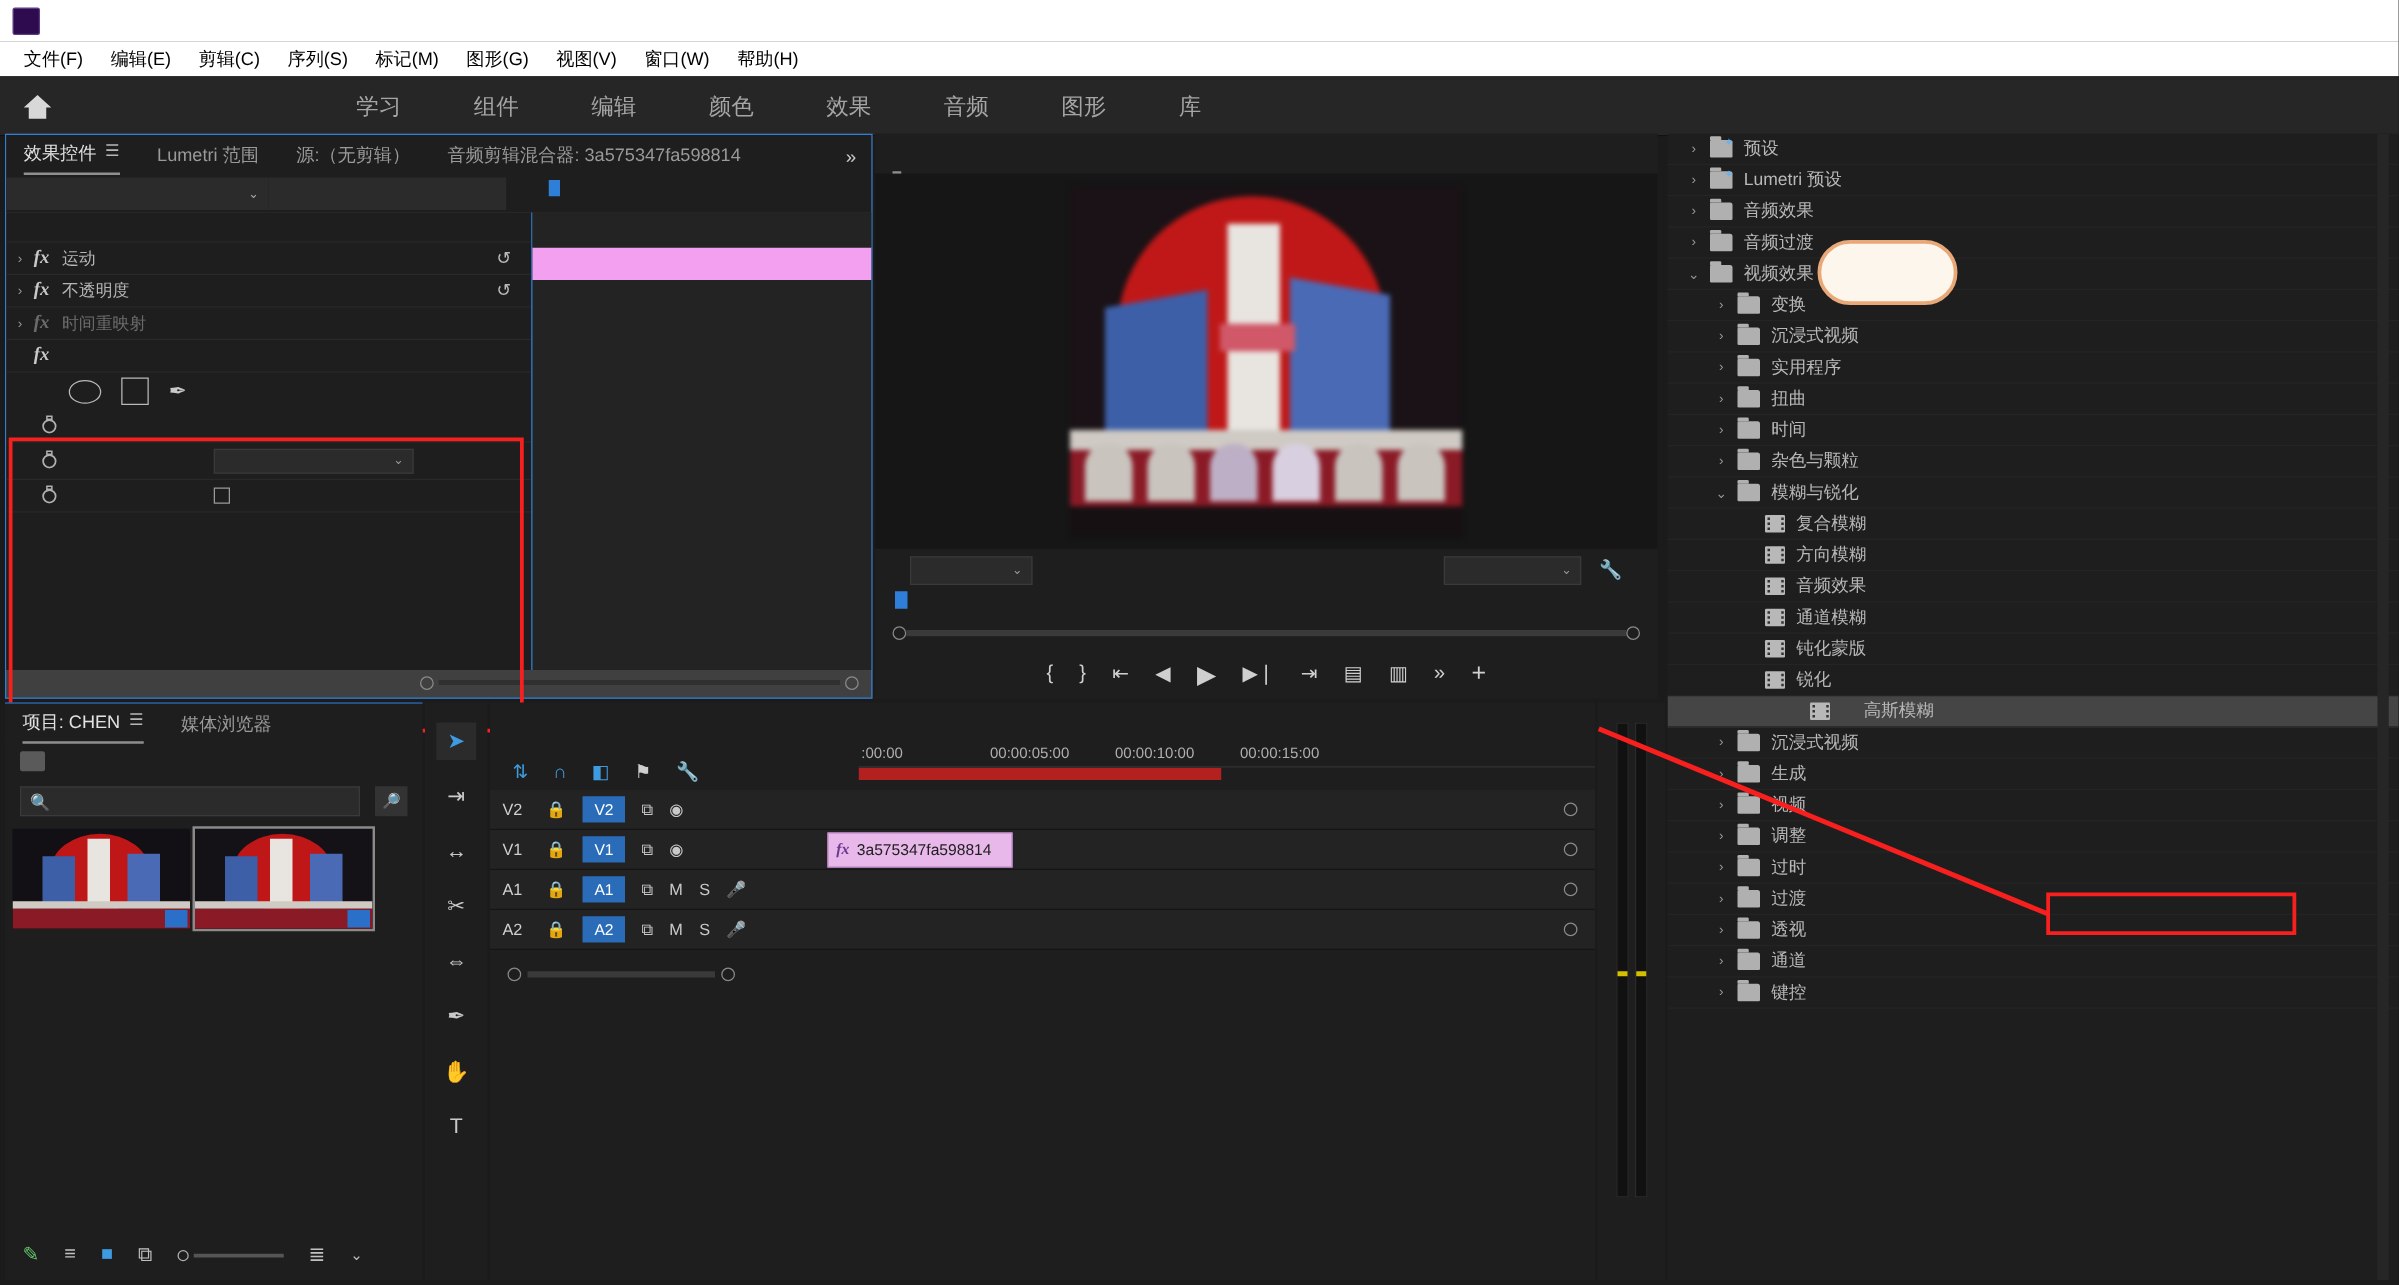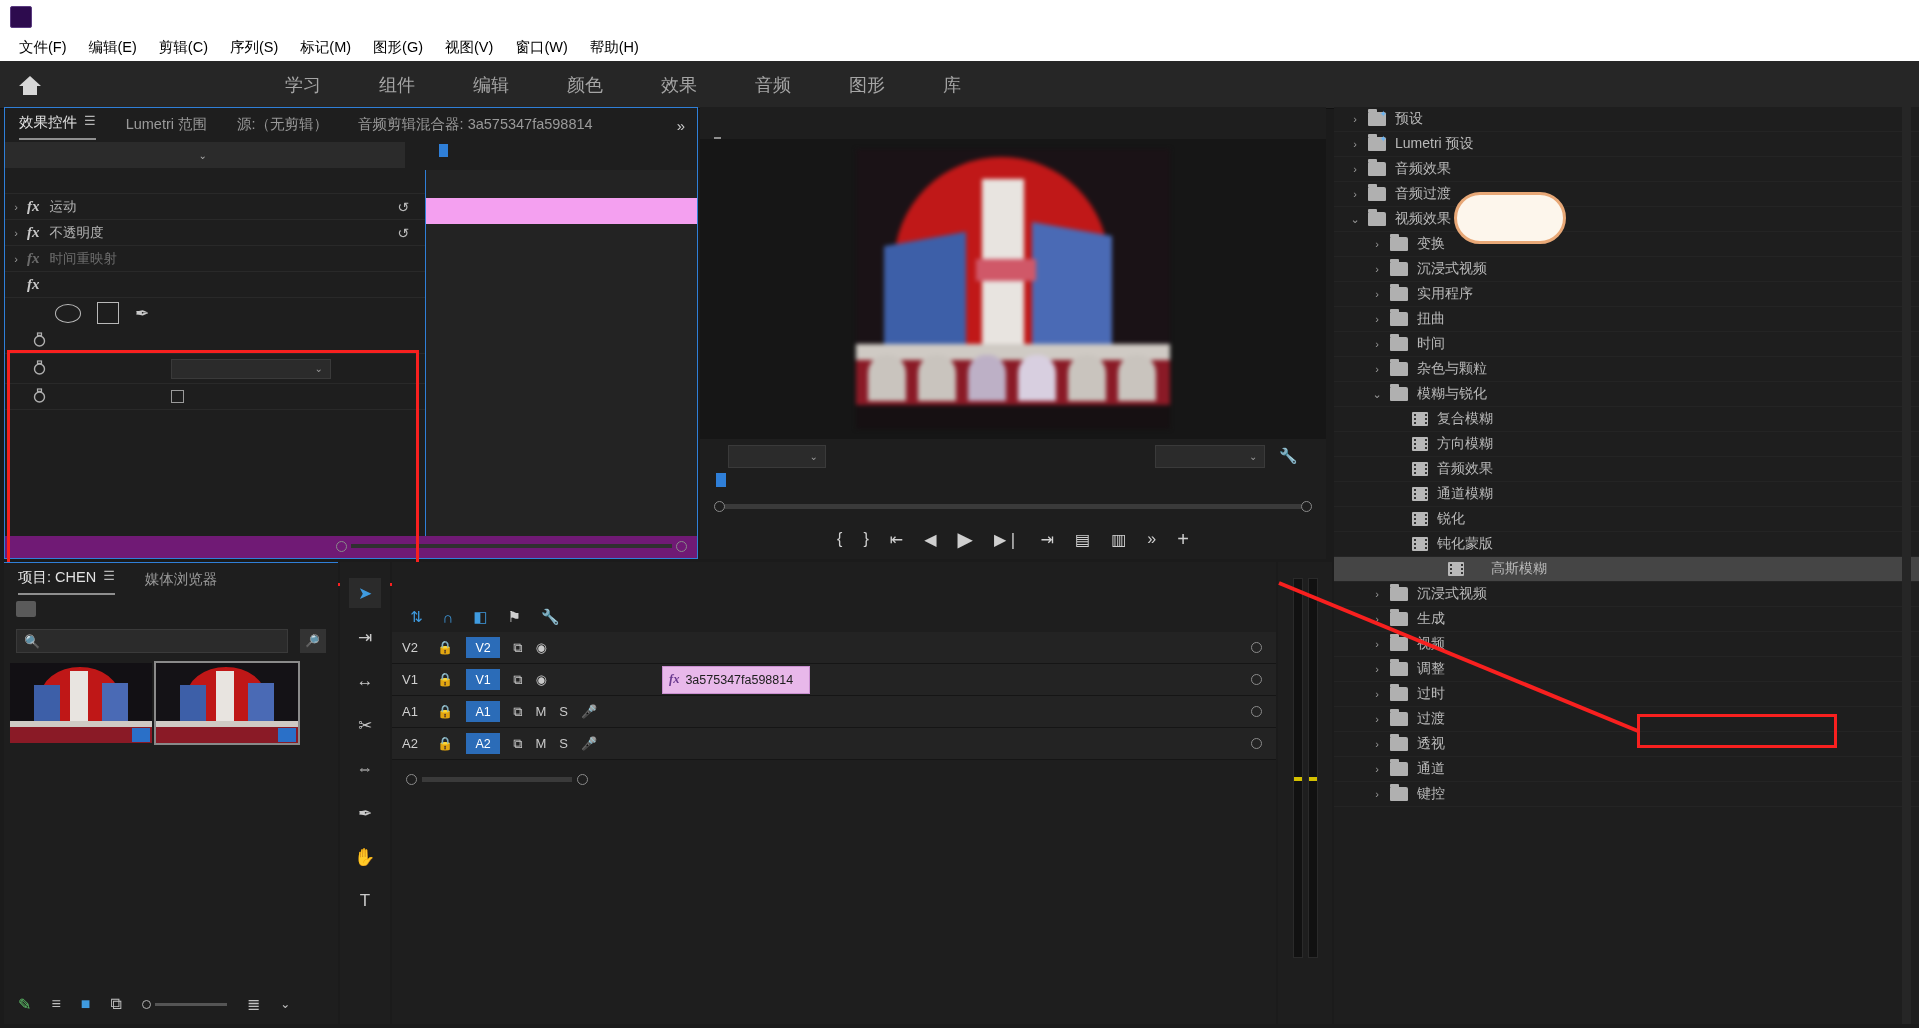--- a/index.html
+++ b/index.html
@@ -32,21 +32,21 @@
   .ws-chevrons{position:absolute;right:18px;color:#bbb;font-size:17px;}
 
   
   .panel{position:absolute;background:#1e1e1e;}
   .panel-hdr{height:32px;display:flex;align-items:flex-end;background:#1e1e1e;padding-left:14px;}
   .ptab{font-size:14.5px;color:#9a9a9a;padding:0 0 6px 0;margin-right:30px;white-space:nowrap;}
   .ptab.active{color:#e2e2e2;border-bottom:2px solid #8f8f8f;}
   .hmenu{display:inline-block;margin-left:7px;color:#b5b5b5;font-size:13px;vertical-align:2px;}
 
   
-  #fxPanel{left:4px;top:107px;width:694px;height:452px;border:1px solid #2f7fd8;background:#701a75;}
+  #fxPanel{left:4px;top:107px;width:694px;height:452px;border:1px solid #2f7fd8;background:#404040;}
   .fx-subbar{height:30px;background:#1e1e1e;display:flex;align-items:center;font-size:13.5px;}
   .fx-clipsel{width:210px;height:26px;background:#2b2b2b;display:flex;align-items:center;padding:0 8px;color:#b9b9b9;}
   .fx-clipsel2{flex:0 0 190px;height:26px;background:#2b2b2b;display:flex;align-items:center;color:#5aa0e8;padding-left:6px;}
   .fx-body{display:flex;height:366px;}
   .fx-left{width:420px;background:#1e1e1e;position:relative;}
   .fx-right{flex:1;background:#232323;position:relative;border-left:1px solid #2f7fd8;}
   .prop-row{height:26px;display:flex;align-items:center;border-bottom:1px solid #292929;font-size:13.5px;color:#b5b5b5;position:relative;}
   .caret{width:22px;text-align:center;color:#9a9a9a;font-size:11px;}
   .fxmark{font-style:italic;font-weight:bold;font-family:"Liberation Serif",serif;color:#c9c9c9;margin-right:10px;font-size:15px;}
   .reset-ic{position:absolute;right:16px;color:#b9b9b9;font-size:14px;}
@@ -450,20 +450,29 @@
     <div style="width:295px;">
       <div class="tl-tc"></div>
       <div class="tl-toolrow">
         <span>⇅</span>
         <span>∩</span>
         <span>◧</span>
         <span style="color:#cfcfcf;">⚑</span>
         <span style="color:#cfcfcf;">🔧</span>
       </div>
     </div>
+    <div style="flex:1;position:relative;">
+      <div class="ruler" id="tlruler">
+          <span class="rt" style="left: 2px;">:00:00</span>
+          <span class="rt" style="left: 105px;">00:00:05:00</span>
+          <span class="rt" style="left: 205px;">00:00:10:00</span>
+          <span class="rt" style="left: 305px;">00:00:15:00</span>
+        </div>
+      <div style="height:10px;background:#b32020;margin-left:0px;width:290px;"></div>
+    </div>
   </div>
   <div id="tltracks">
       <div class="trk">
         <div class="trk-head">
           <span class="trkname">V2</span>
           <span class="micon">🔒</span>
           <span class="vbadge">V2</span>
           <span class="micon">⧉</span>
           <span class="micon">◉</span>
         </div>
@@ -637,27 +646,27 @@
       <div class="eff-row">
         <span style="width:52px;"></span>
         <span class="ecar"></span>
         <span class="film"></span>
         <span>通道模糊</span>
       </div>
       <div class="eff-row">
         <span style="width:52px;"></span>
         <span class="ecar"></span>
         <span class="film"></span>
-        <span>锐化</span>
+        <span>钝化蒙版</span>
       </div>
       <div class="eff-row">
         <span style="width:52px;"></span>
         <span class="ecar"></span>
         <span class="film"></span>
-        <span>钝化蒙版</span>
+        <span>锐化</span>
       </div>
       <div class="eff-row selected">
         <span style="width:52px;"></span>
         <span class="ecar"></span>
         <span class="film"></span>
         <span>高斯模糊</span>
       </div>
       <div class="eff-row">
         <span style="width:30px;"></span>
         <span class="ecar">›</span>

